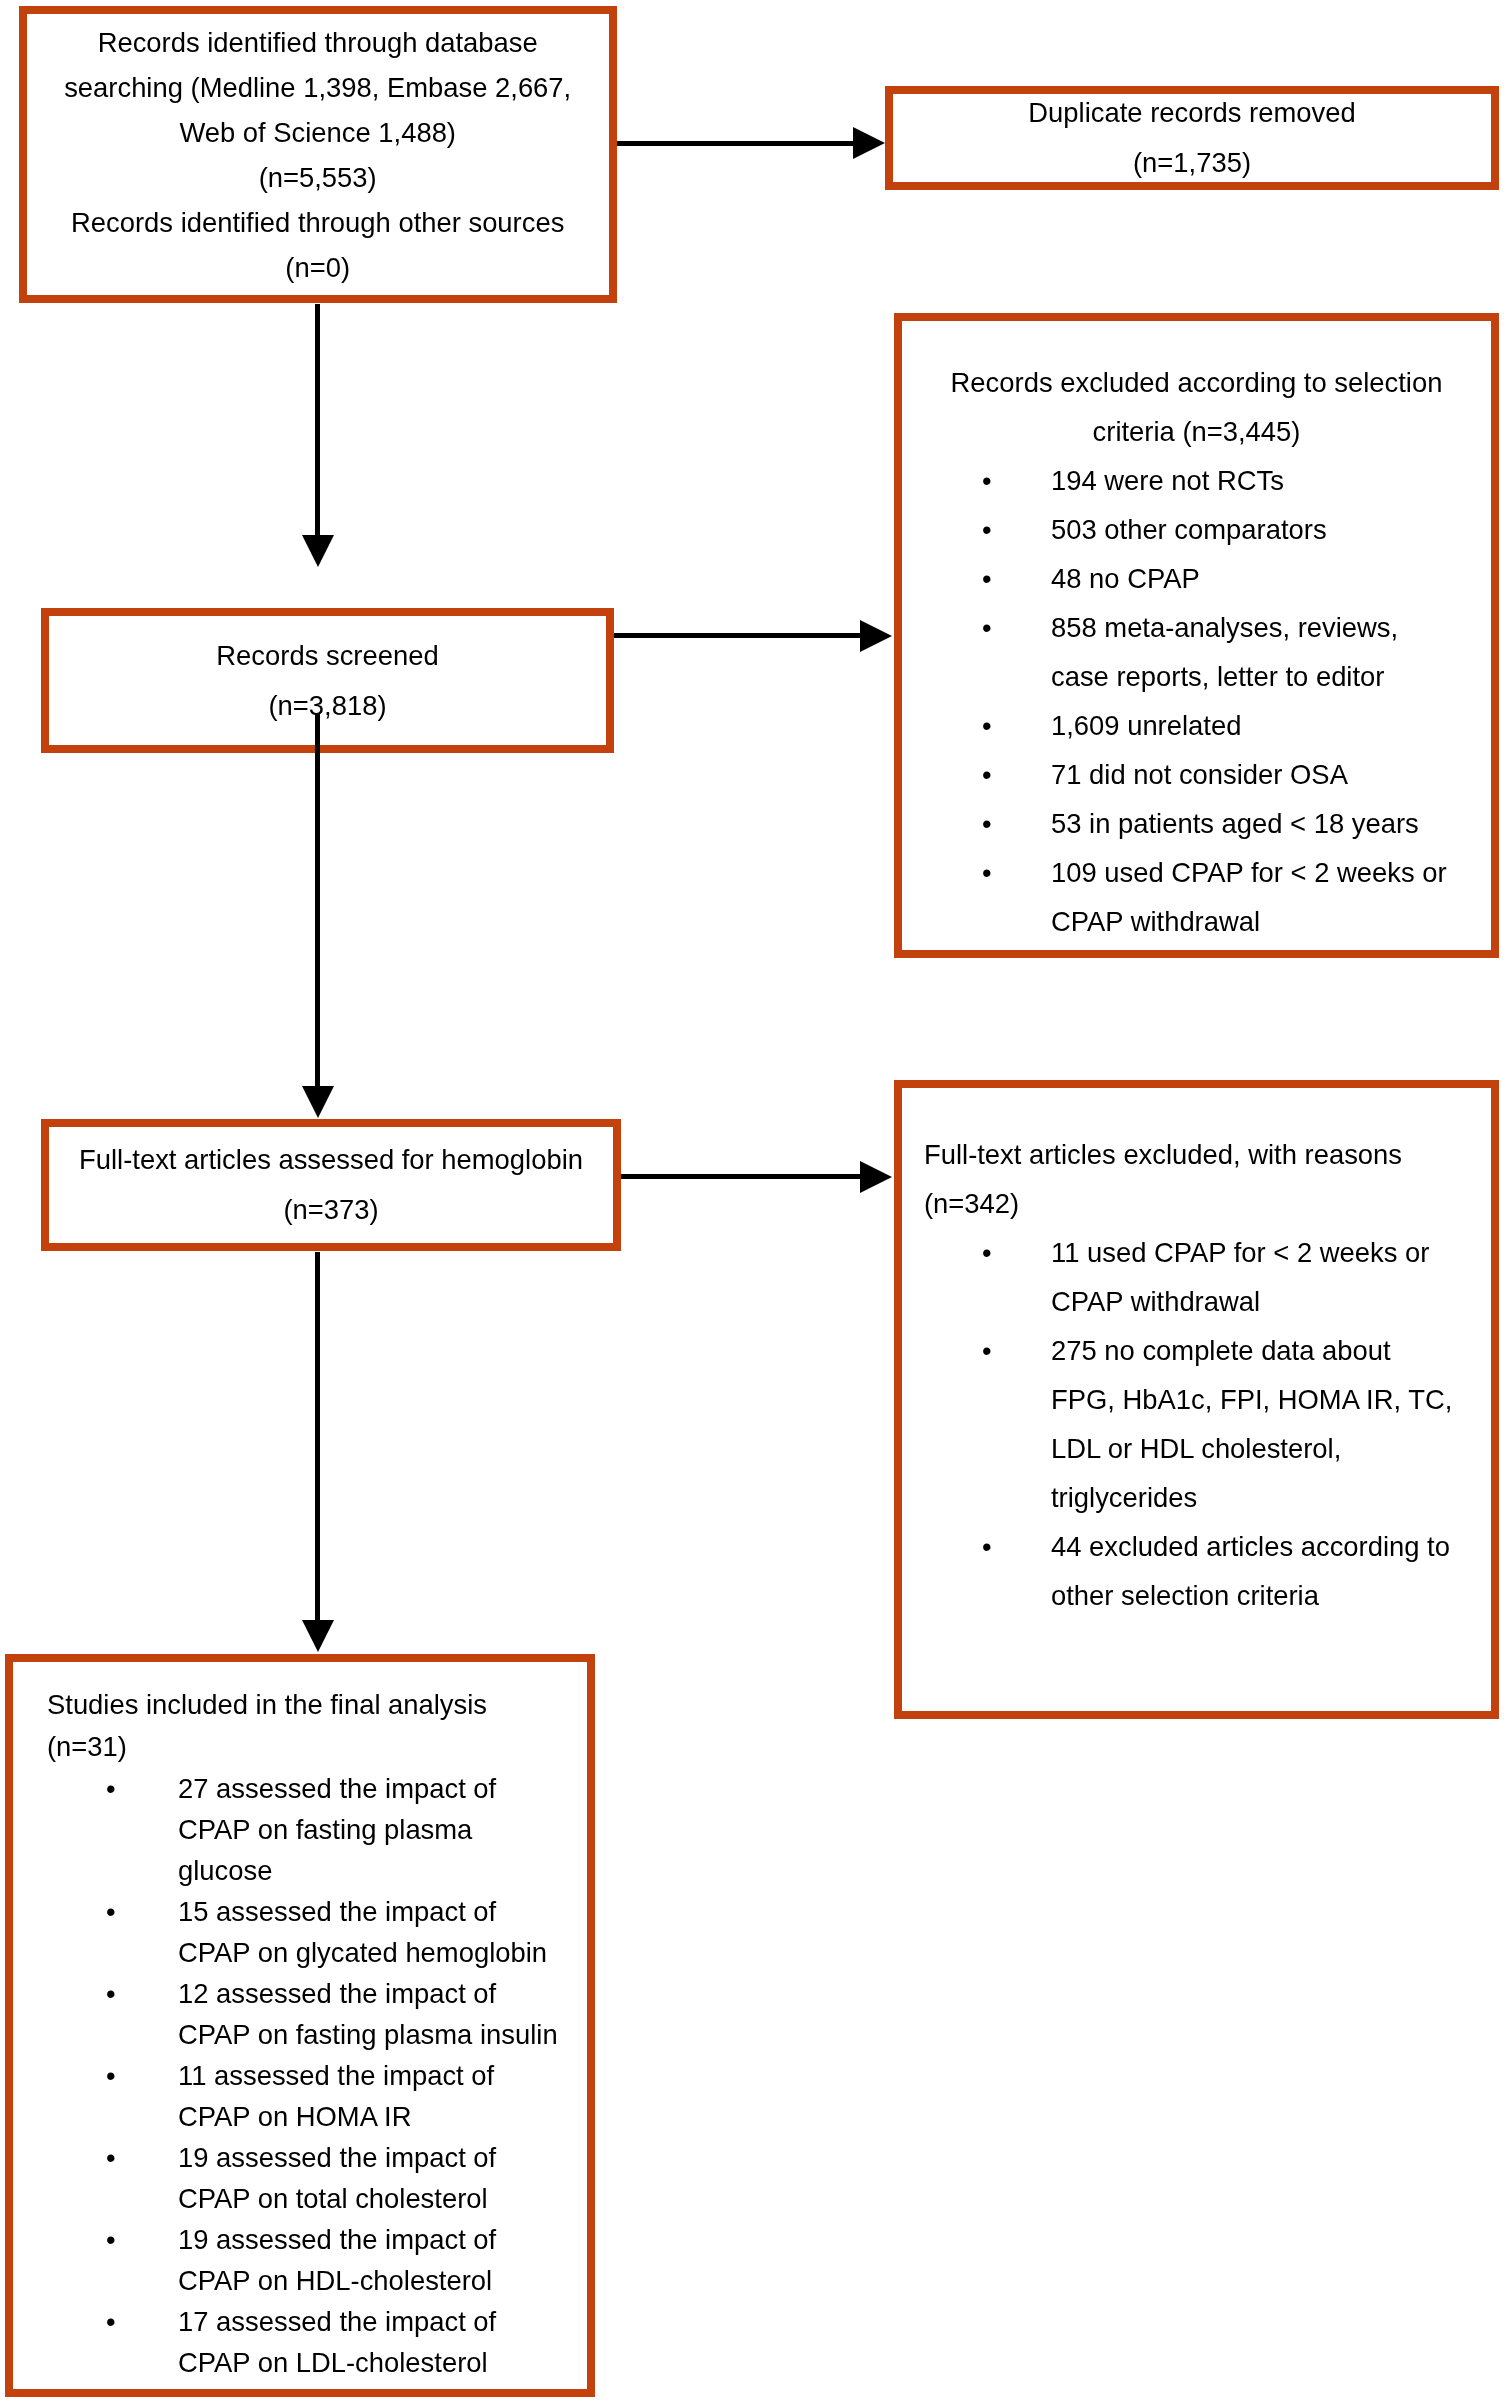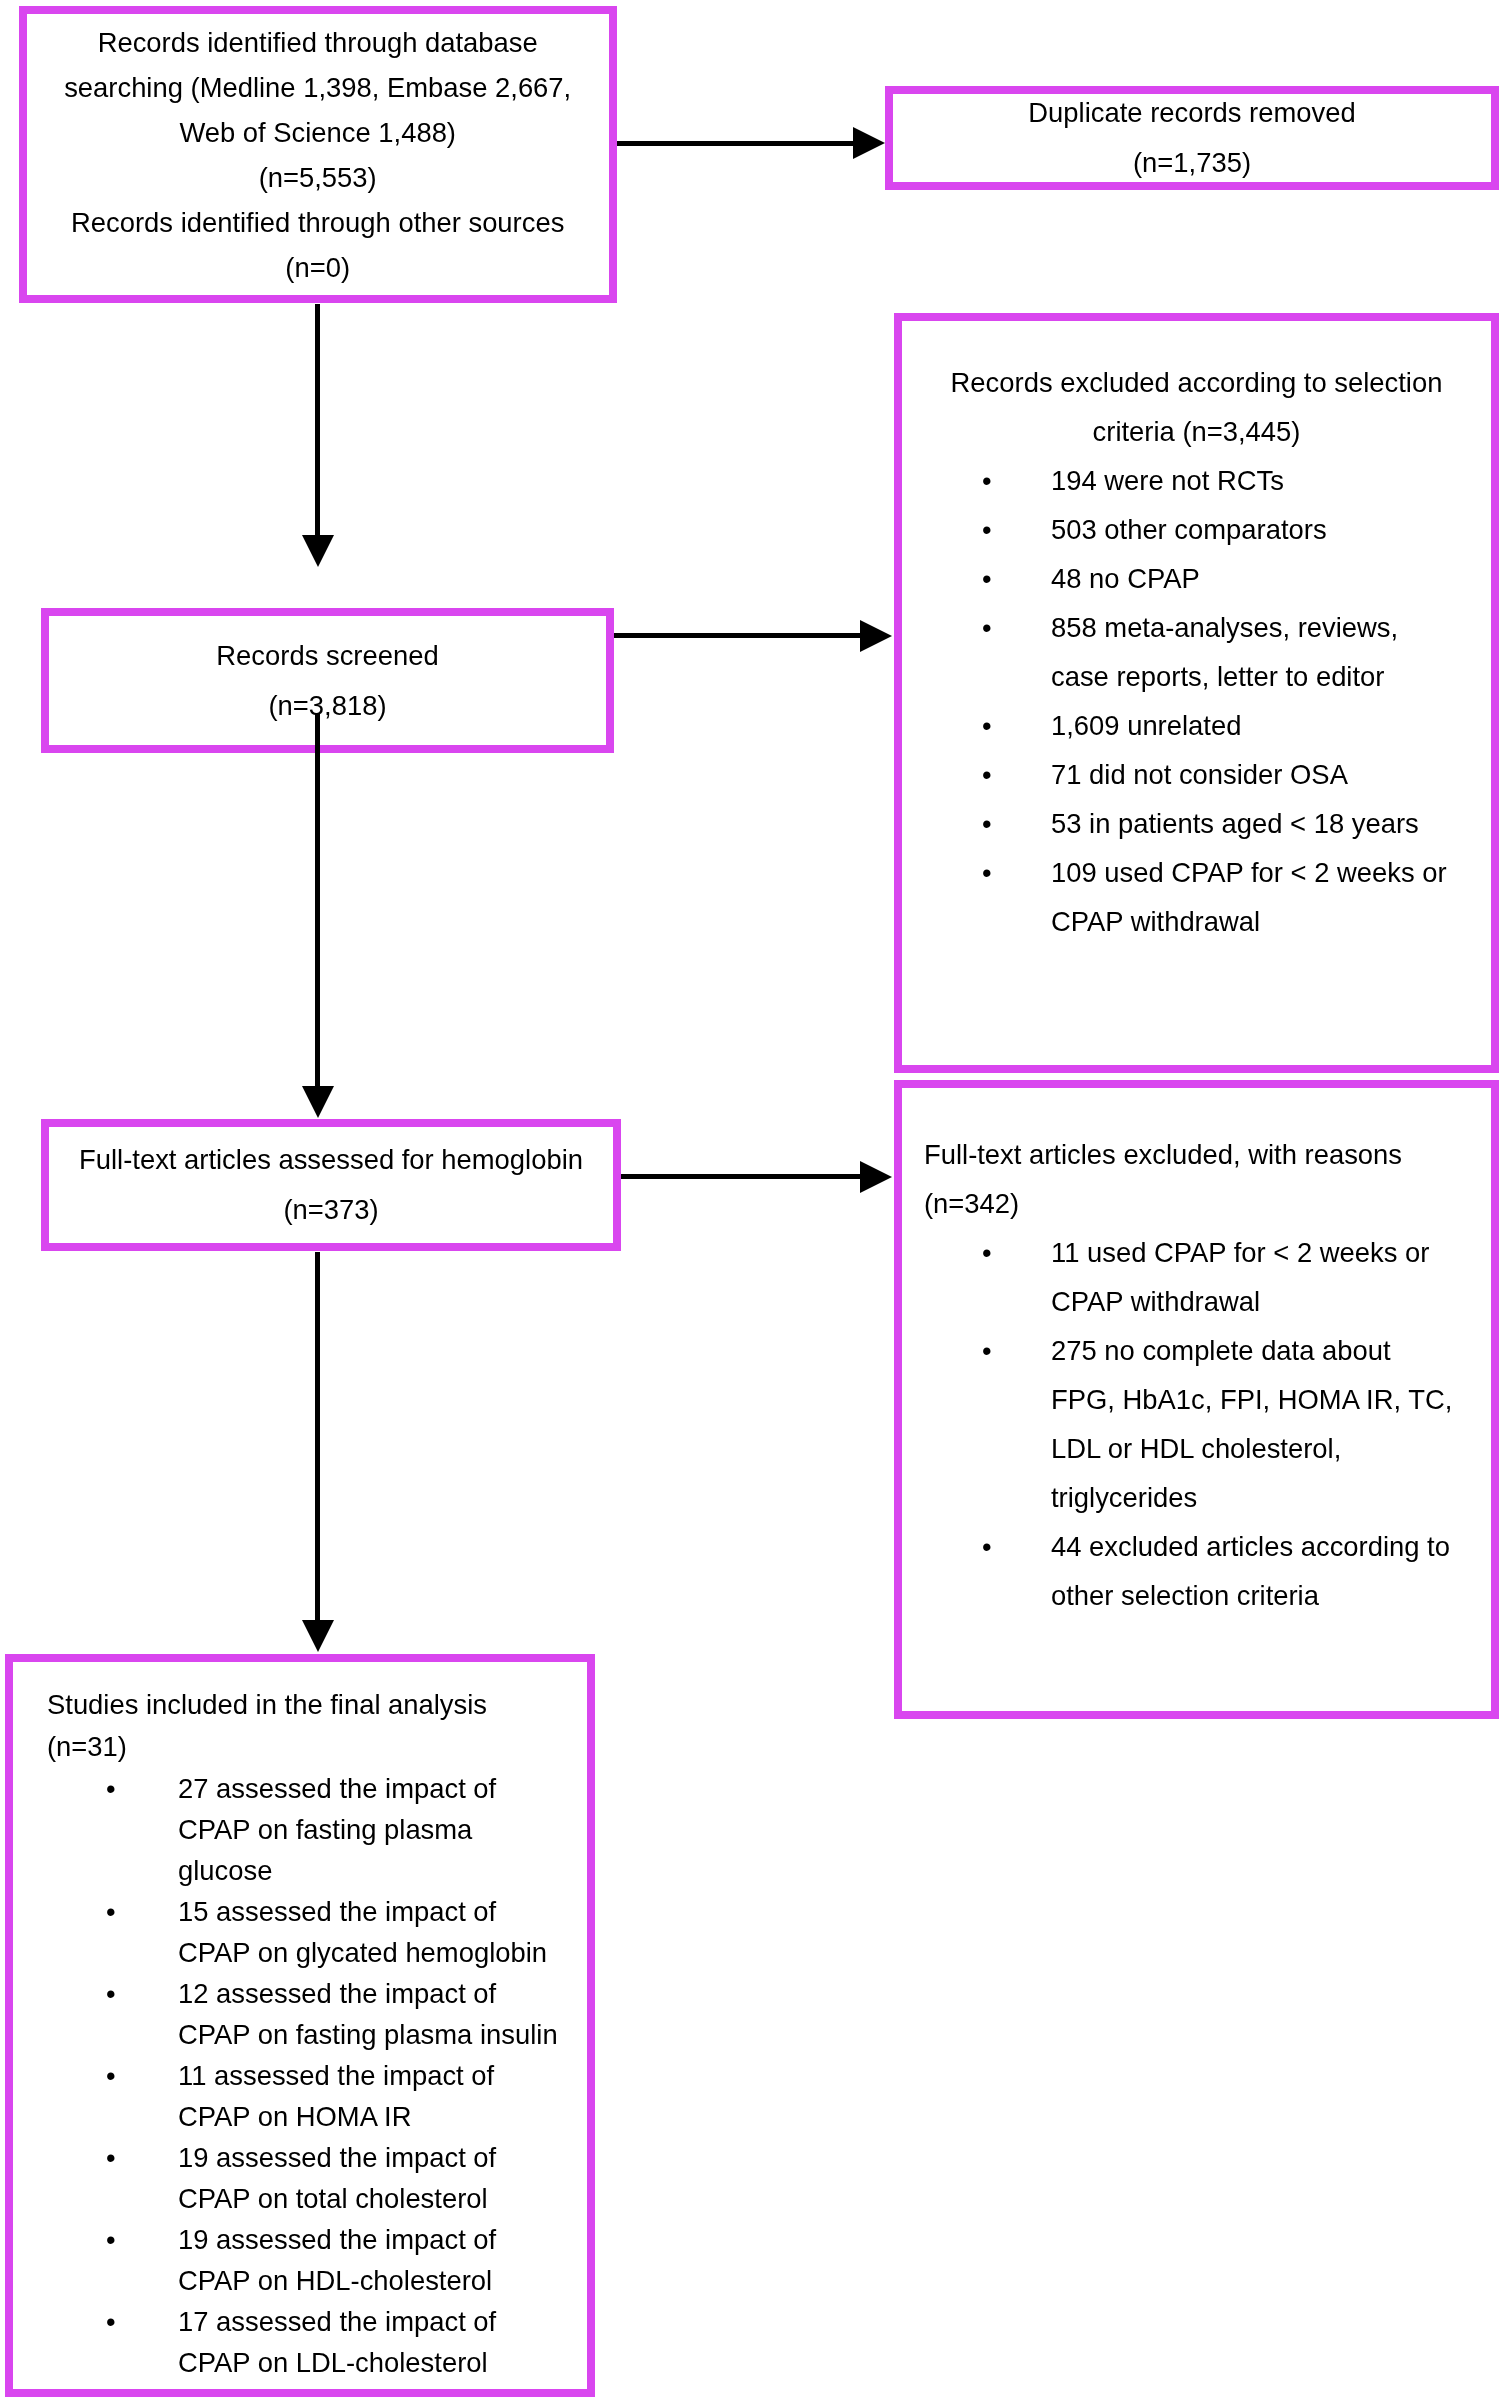--- a/index.html
+++ b/index.html
@@ -12,21 +12,21 @@
     width: 1510px;
     height: 2401px;
     background: #ffffff;
     font-family: "Liberation Sans", "DejaVu Sans", sans-serif;
     color: #000000;
     font-size: 27.4px;
   }
   .box {
     position: absolute;
     background: #ffffff;
-    border: 8px solid #d946ef;
+    border: 8px solid #c2410c;
     box-sizing: border-box;
   }
   .center-box {
     display: flex;
     flex-direction: column;
     justify-content: center;
     align-items: center;
     text-align: center;
   }
   .center-box .line { line-height: 50px; }
@@ -109,21 +109,21 @@
   <div>
     <div class="arrow-shaft" style="left:315px; top:304px; width:5px; height:232px;"></div>
     <div class="arrowhead-down" style="left:302px; top:535px;"></div>
   </div>
 
   <div class="box center-box" style="left:41px; top:568px; width:573px; height:145px;margin-top:40px;">
     <div class="line">Records screened</div>
     <div class="line">(n=3,818)</div>
   </div>
 
-  <div class="box box-records-excluded" style="left:894px; top:313px; width:605px; height:760px;">
+  <div class="box box-records-excluded" style="left:894px; top:313px; width:605px; height:645px;">
     <div class="heading-center">Records excluded according to selection</div>
     <div class="heading-center">criteria (n=3,445)</div>
     <div class="bullet-row">
       <span class="bullet-dot"></span>
       <span class="bullet-text">194 were not RCTs</span>
     </div>
     <div class="bullet-row">
       <span class="bullet-dot"></span>
       <span class="bullet-text">503 other comparators</span>
     </div>

